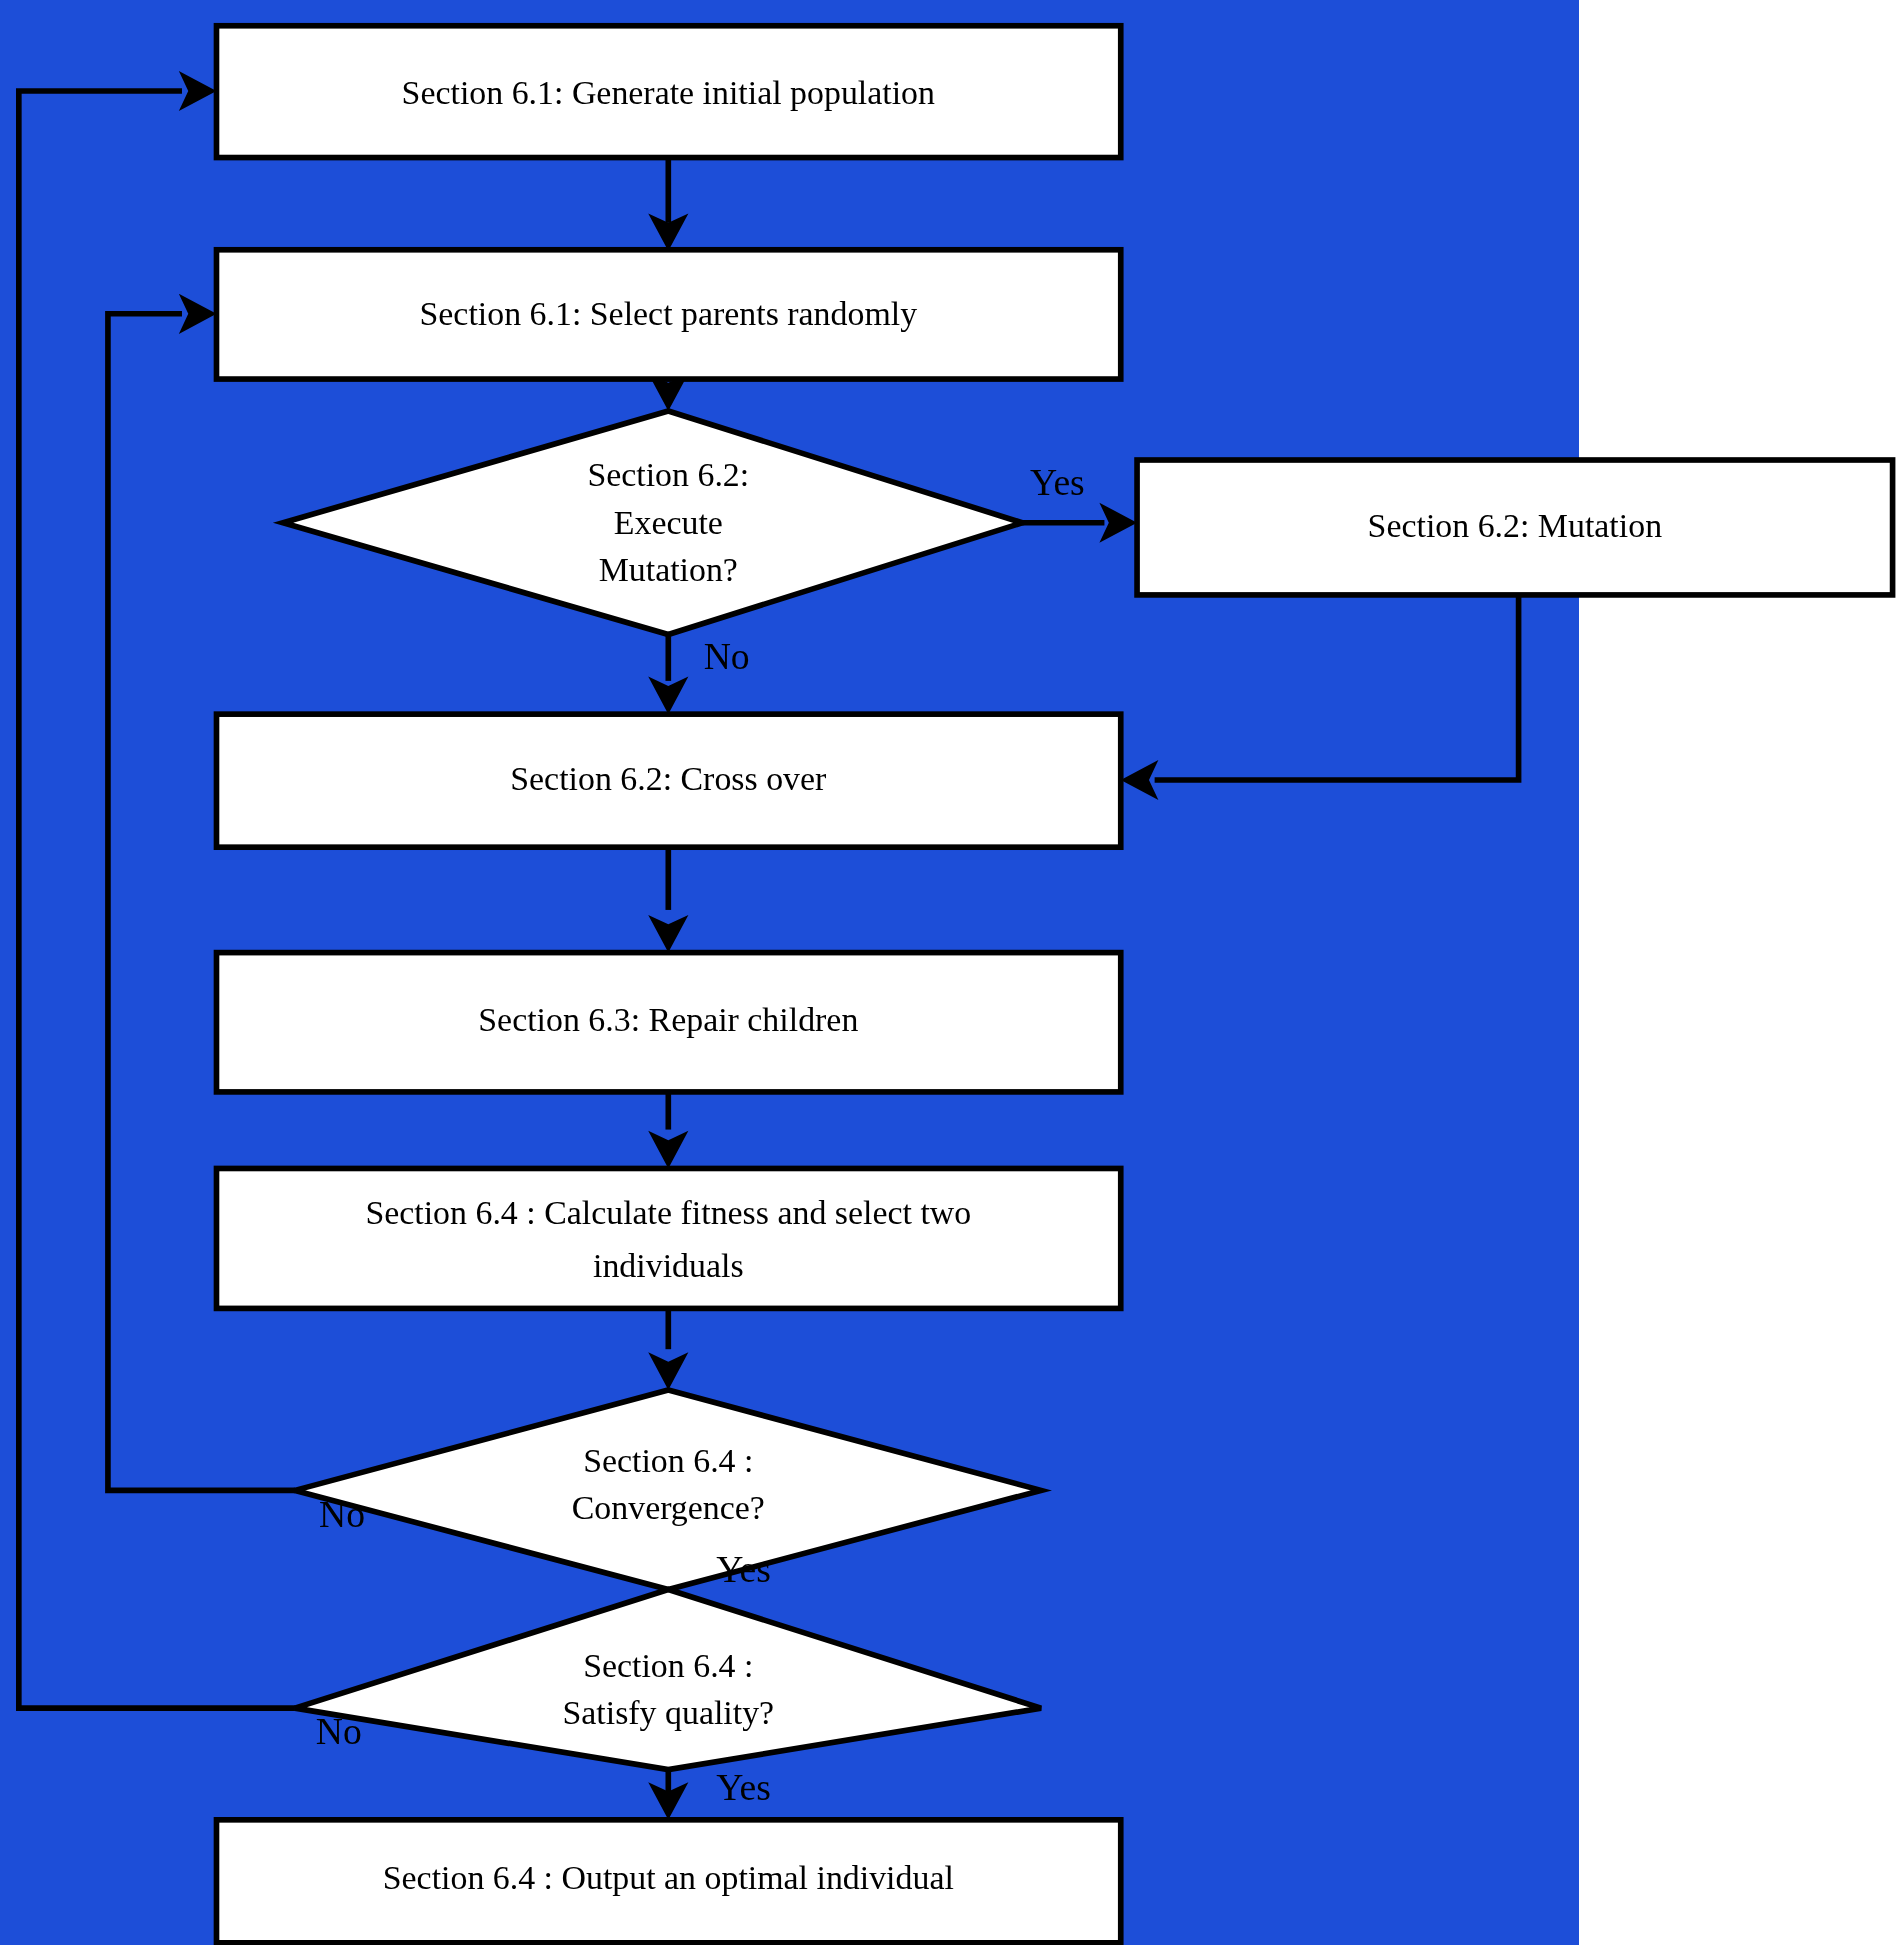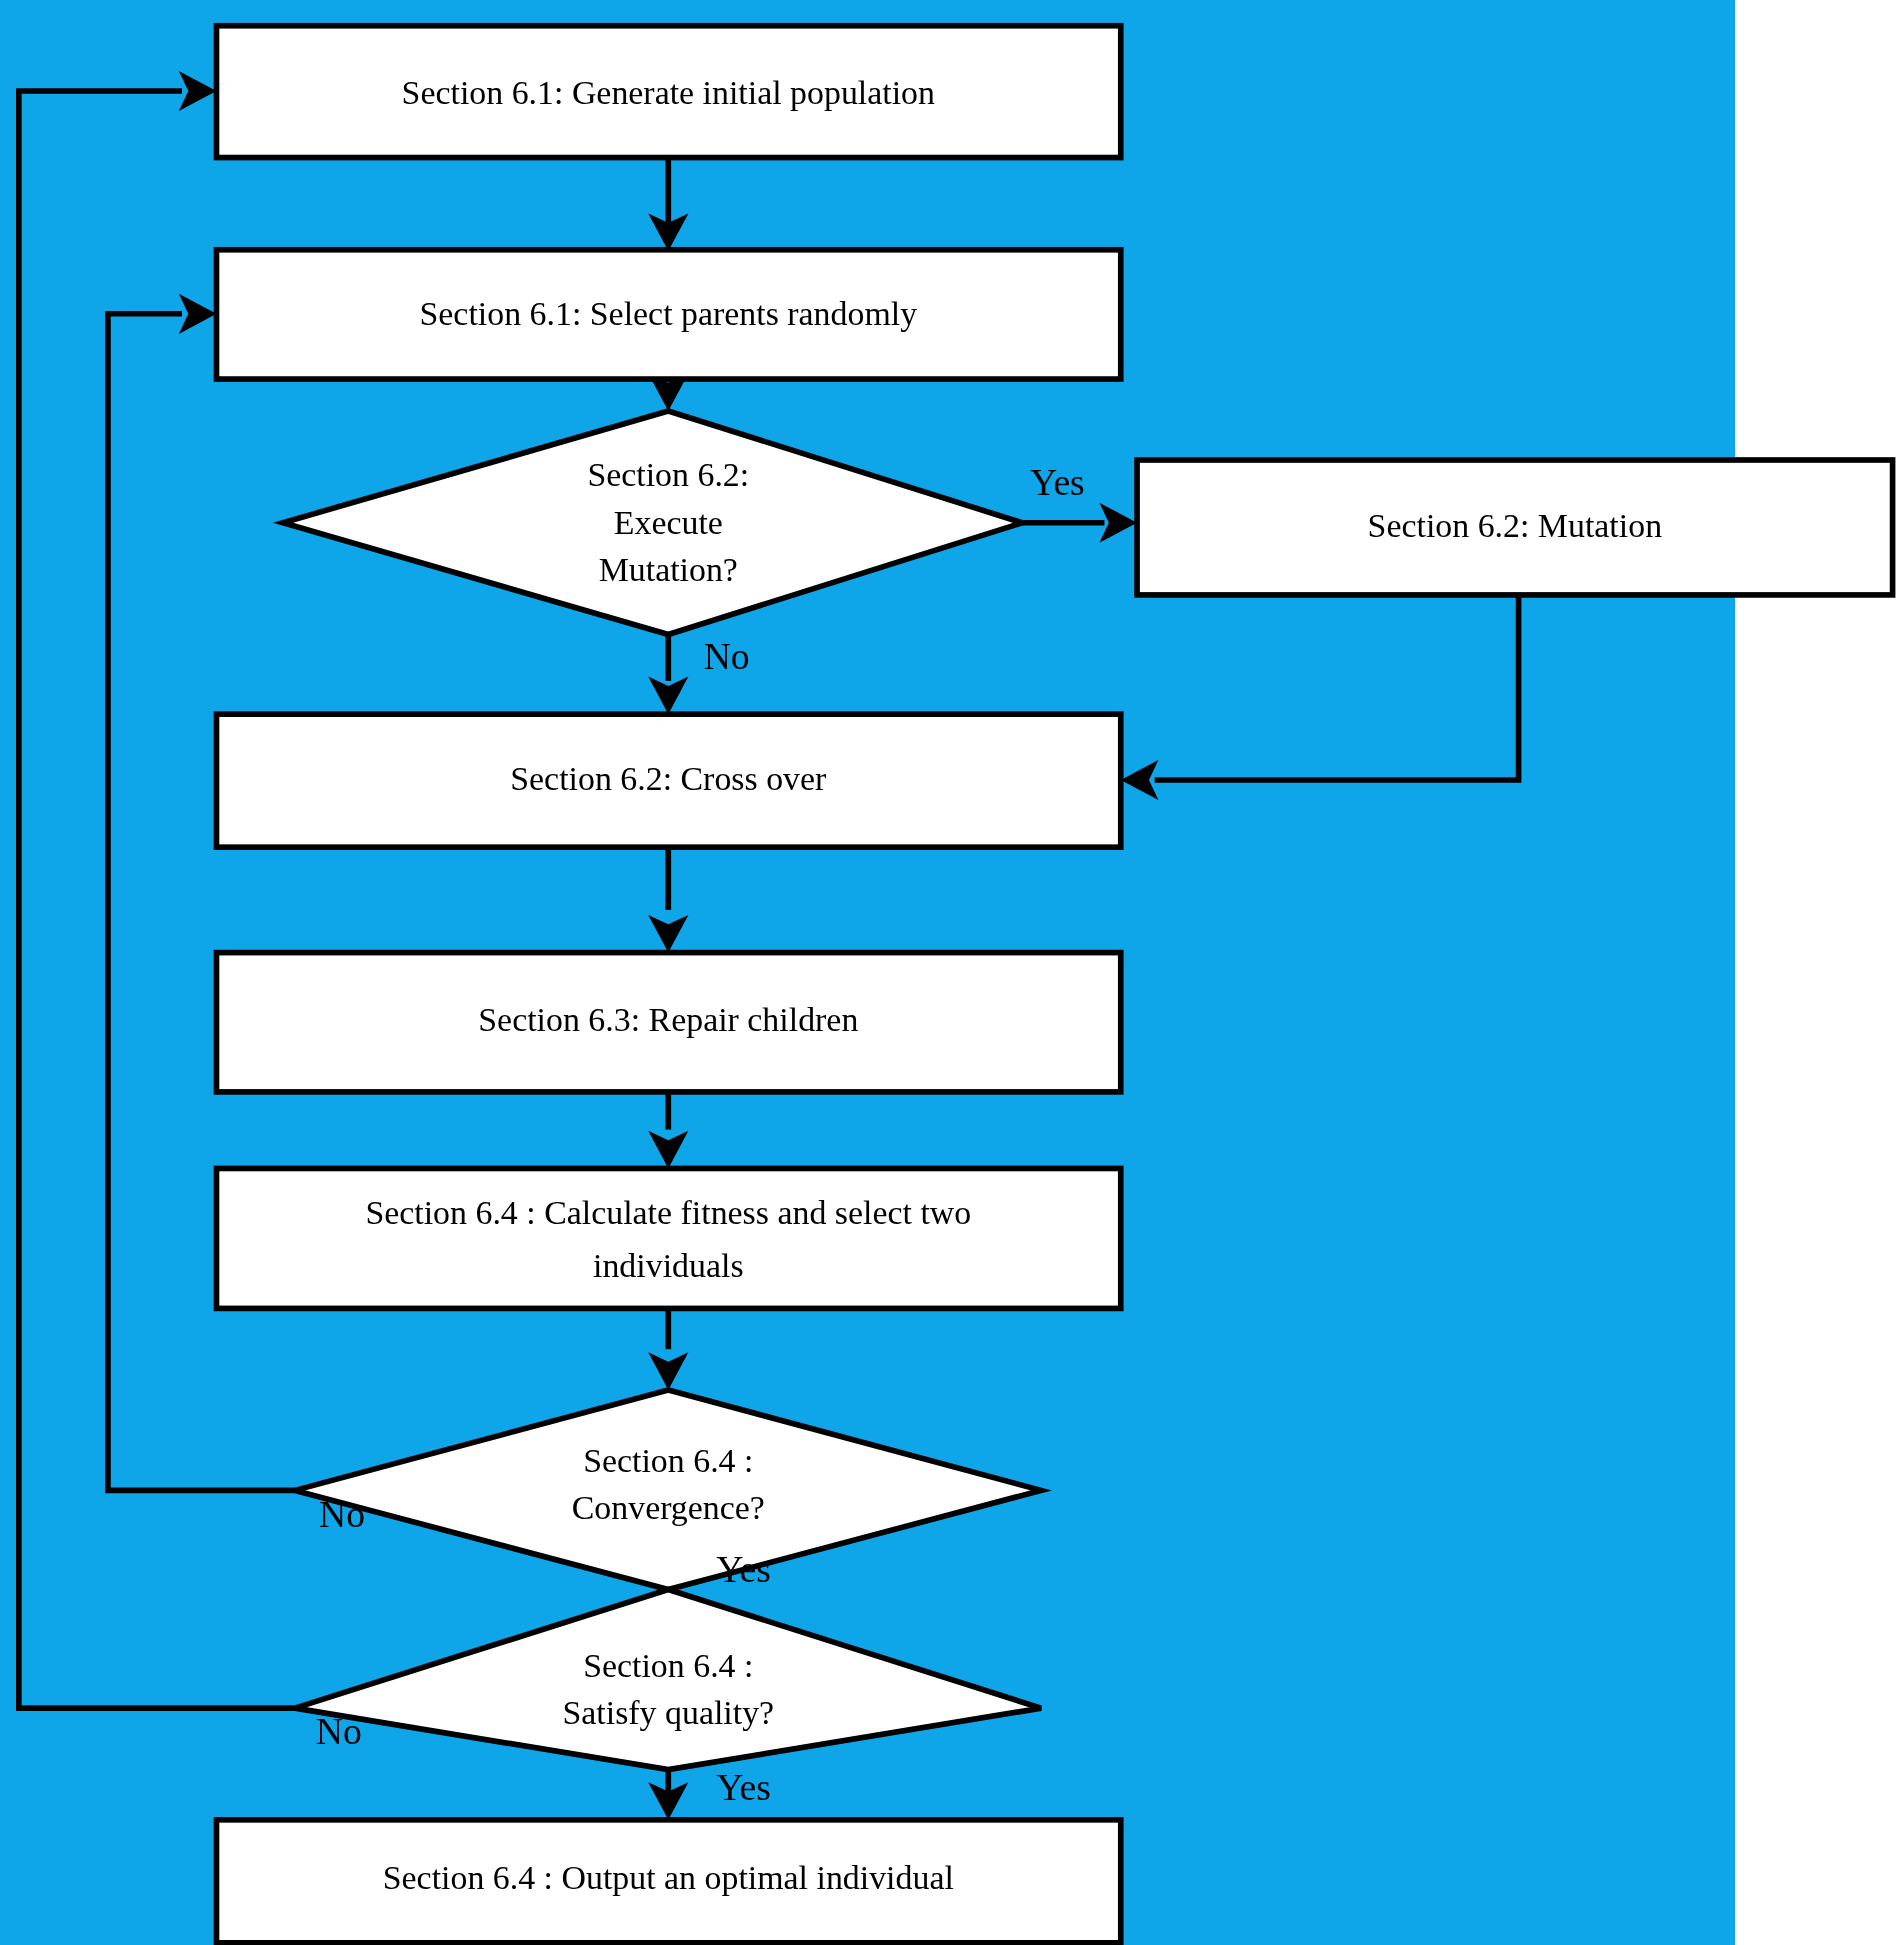--- a/index.html
+++ b/index.html
@@ -9,23 +9,23 @@
     background: #ffffff;
   }
   body {
     width: 1902px;
     height: 1946px;
     font-family: "Liberation Serif", "DejaVu Serif", serif;
     overflow: hidden;
   }
   #flowchart-root {
     position: relative;
-    width: 1735px;
+    width: 1579px;
     height: 1946px;
-    background: #0ea5e9;
+    background: #1d4ed8;
   }
   svg.chart-svg {
     position: absolute;
     top: 0;
     left: 0;
     width: 1902px;
     height: 1946px;
     display: block;
   }
   .node-shape {

